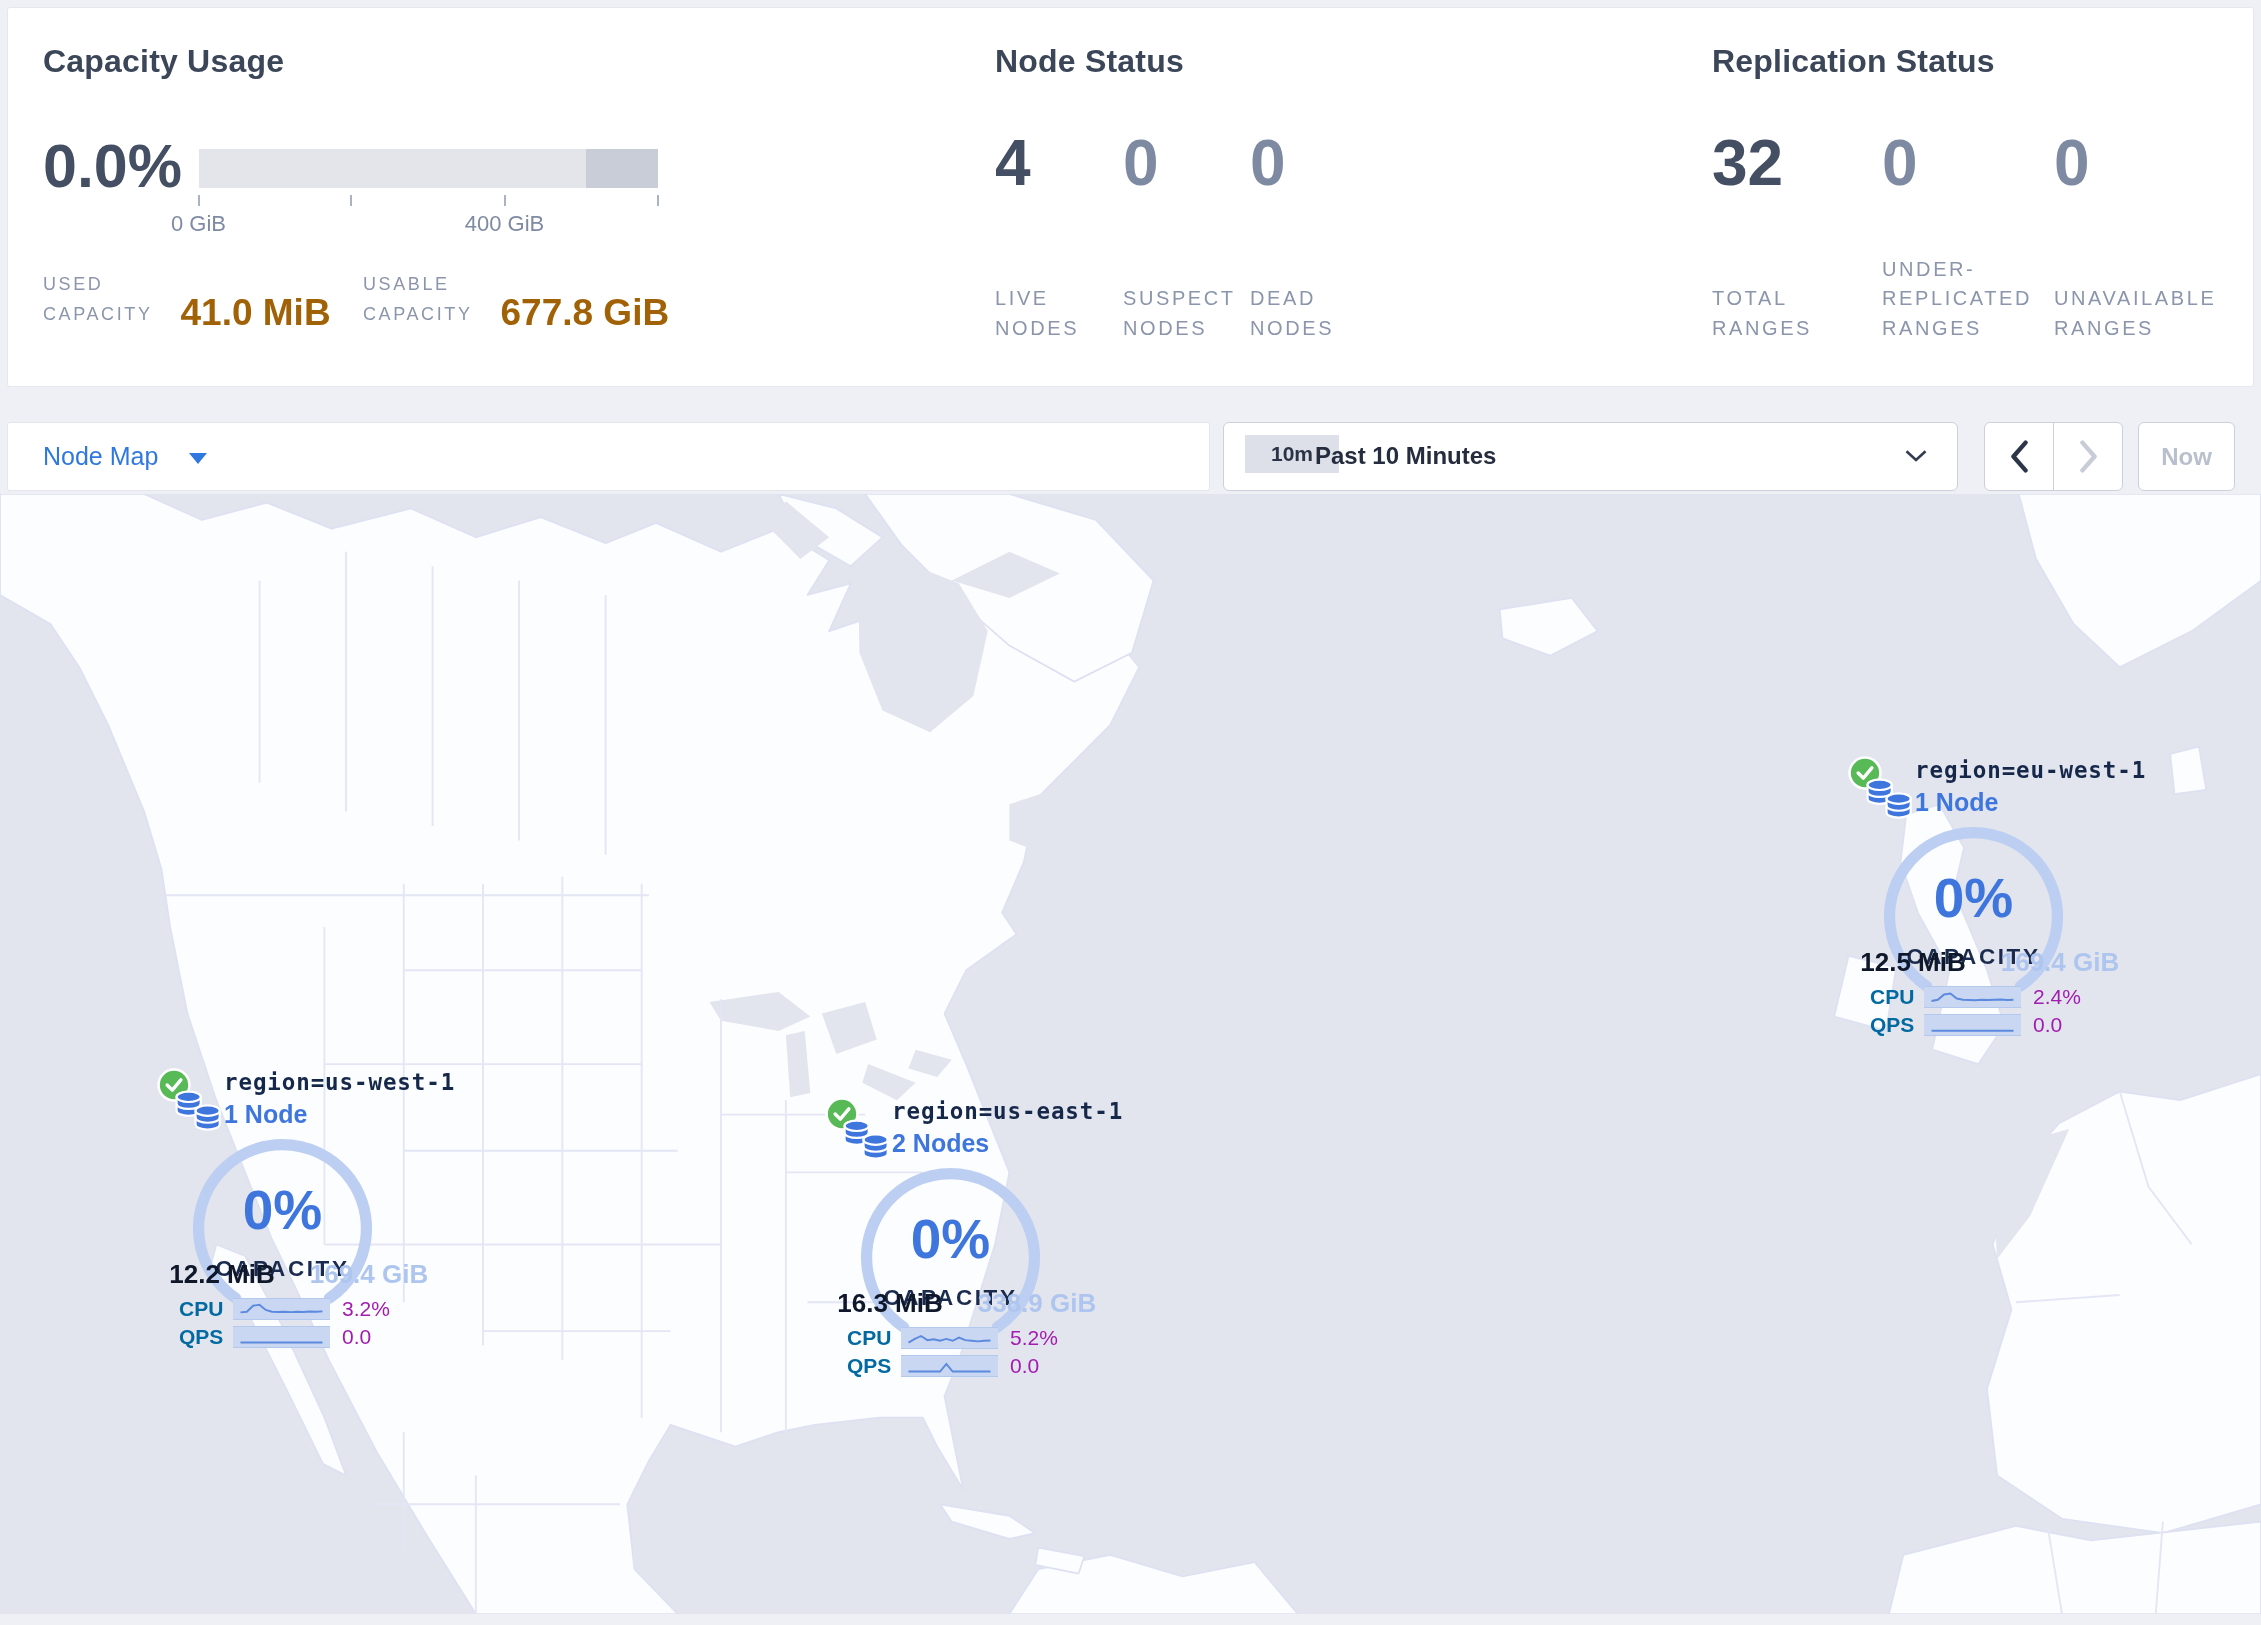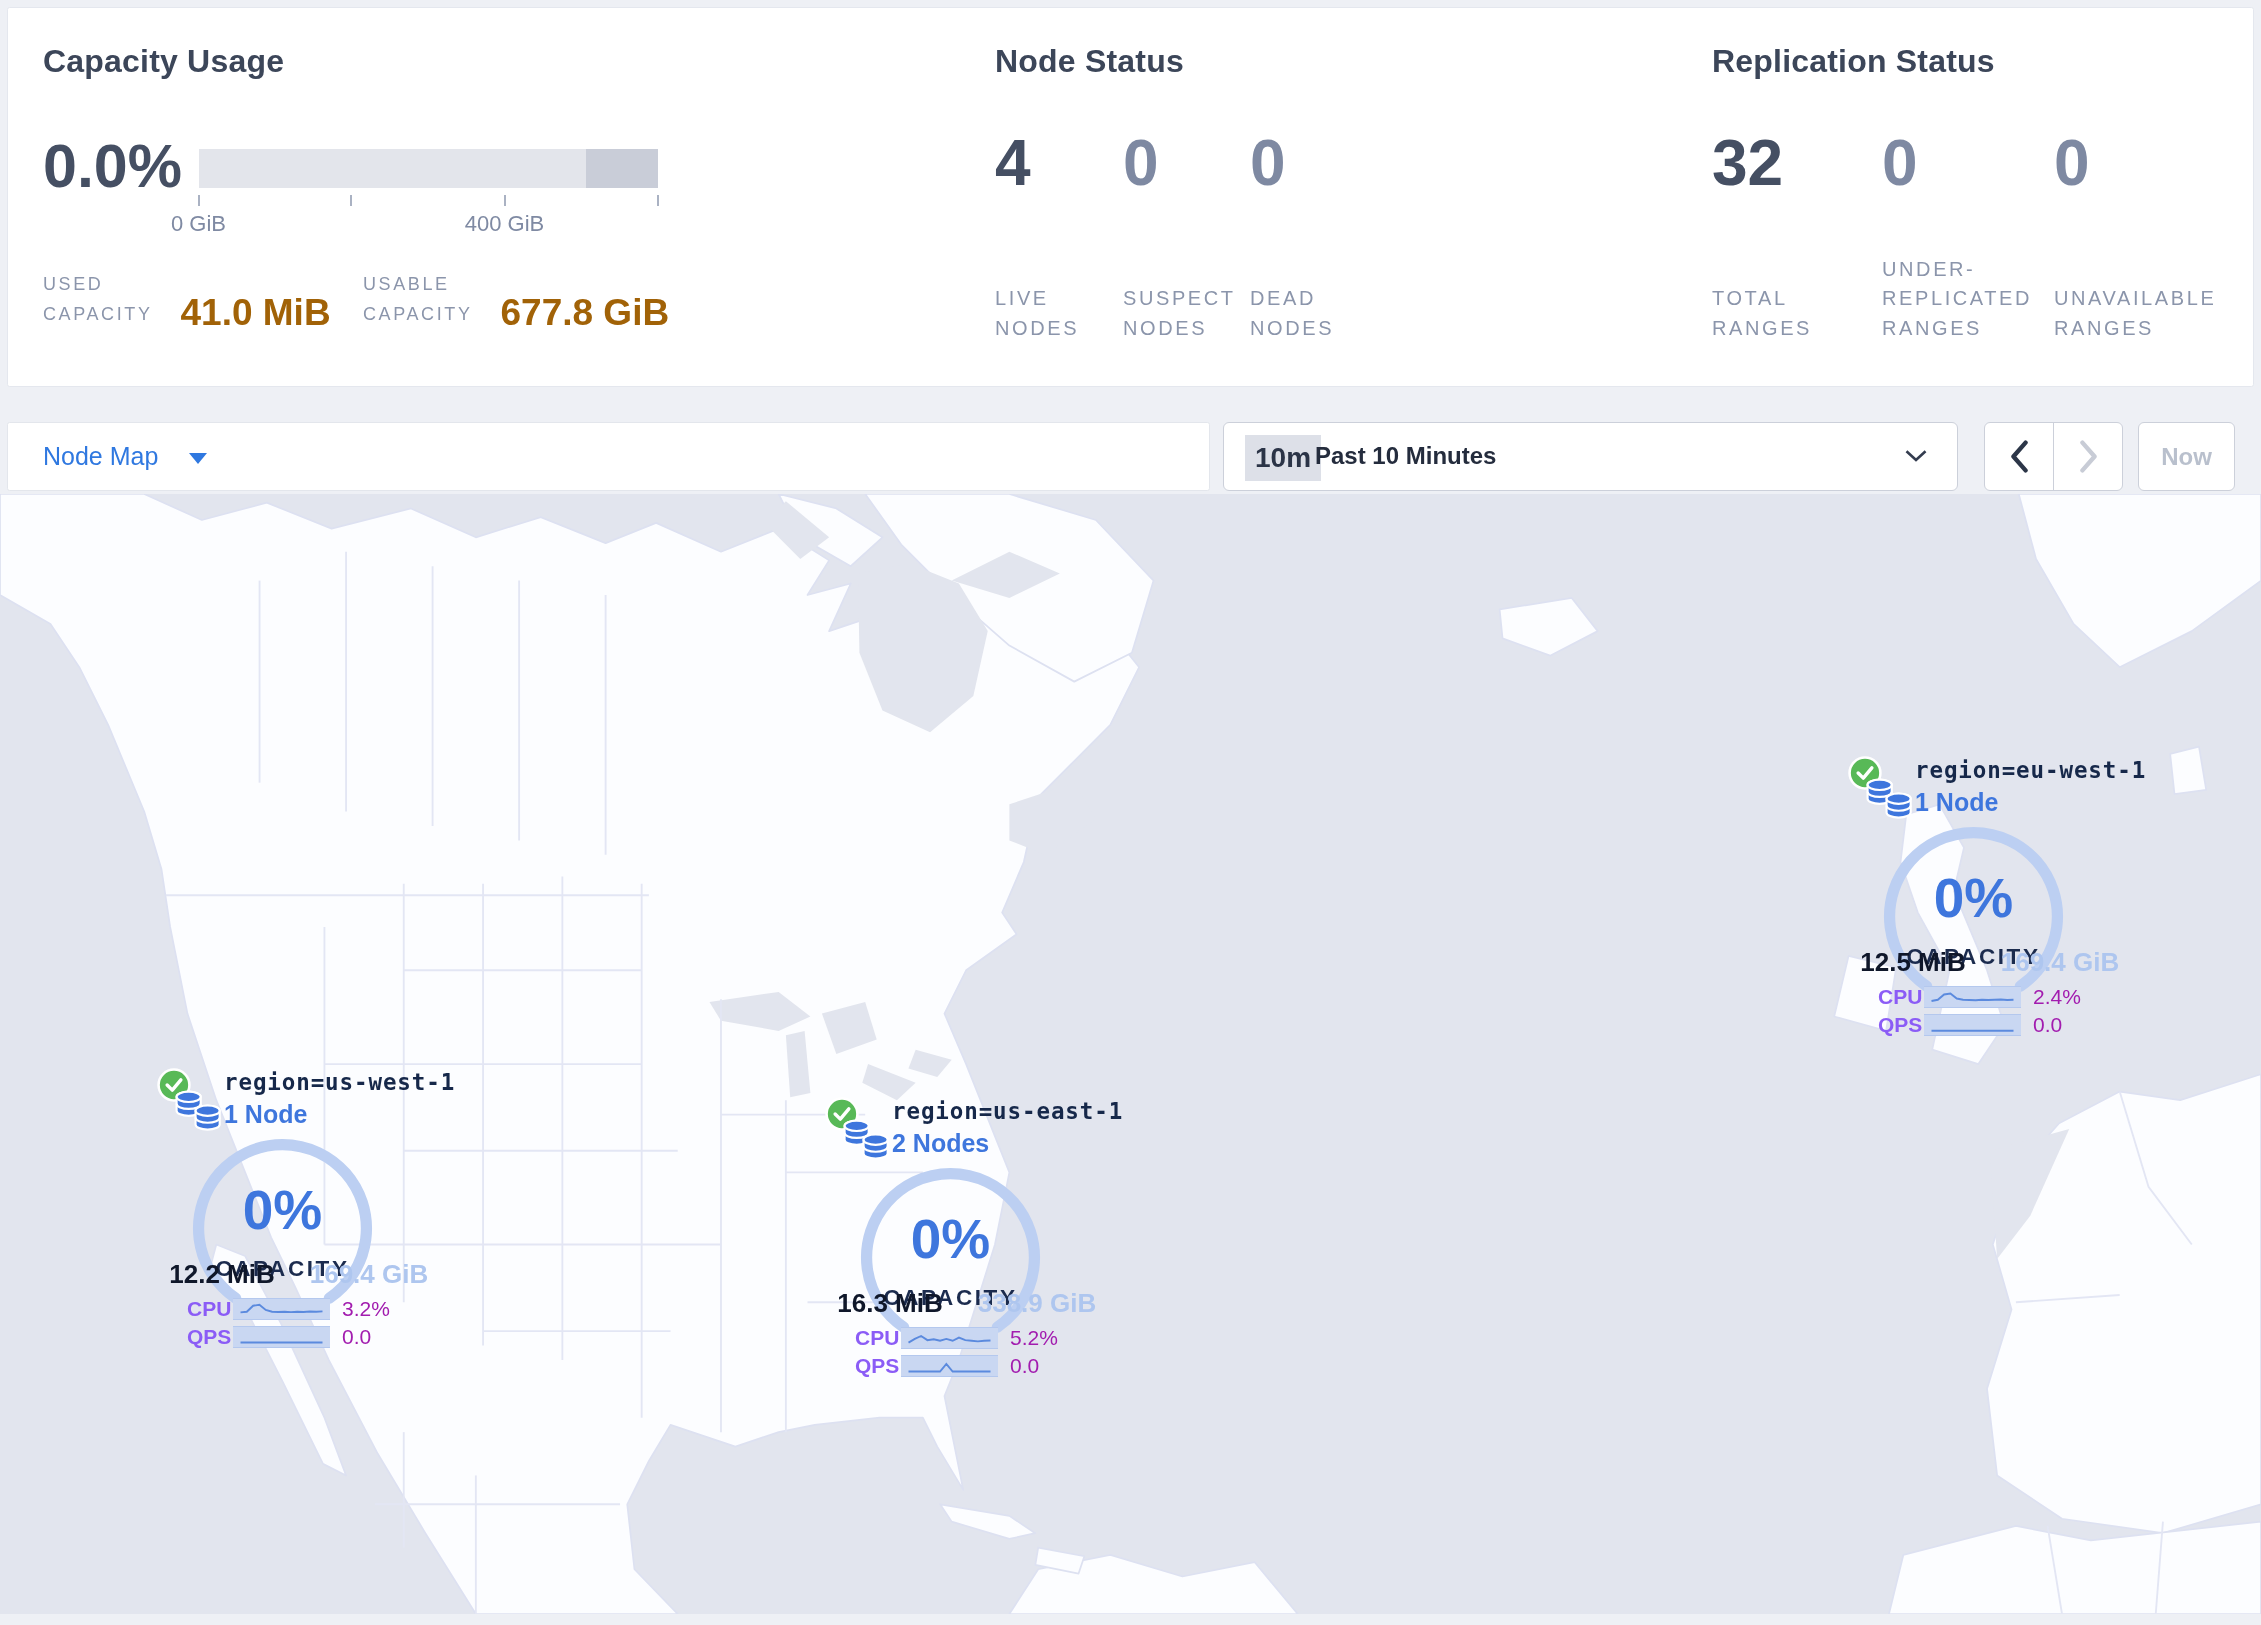--- a/index.html
+++ b/index.html
@@ -32,22 +32,22 @@
     background:#fff; border:0.9px solid #e3e6ec; border-radius:2.6px; }
   .nodemap-dd { position:absolute; left:35px; top:19px; display:flex; align-items:center; cursor:pointer; }
   .nodemap-label { font-size:25px; color:#2f78e0; }
   .dd-caret { width:0; height:0; border-left:9.5px solid transparent; border-right:9.5px solid transparent;
     border-top:11.3px solid #2f78e0; margin-left:31px; margin-top:3.5px; }
   .breadcrumb { position:absolute; left:0; right:0; top:17.3px; display:flex; justify-content:center; align-items:center; gap:11.3px; }
   .breadcrumb-label { font-size:25px; color:#3f4a5c; }
 
   .time-box { position:absolute; left:1223px; top:422px; width:735px; height:69px;
     background:#fff; border:1.7px solid #ccd0da; border-radius:6px; cursor:pointer; }
-  .time-badge { position:absolute; left:21px; top:12px; padding:7px 10px; background:#dde0e8; border-radius:0;
-    font-size:28px; font-weight:bold; color:#2b3447; }
+  .time-badge { position:absolute; left:21px; top:12px; padding:7px 26px; background:#dde0e8; border-radius:0;
+    font-size:21px; font-weight:bold; color:#2b3447; }
   .time-label { position:absolute; left:91px; top:19px; font-size:24px; font-weight:bold; color:#242c3d; }
   .time-chevron { position:absolute; right:28px; top:24px; }
 
   .arrow-group { position:absolute; left:1984px; top:422px; width:139px; height:69px;
     background:#fff; border:1.7px solid #ccd0da; border-radius:6px; display:flex; }
   .arrow-cell { flex:1; display:flex; align-items:center; justify-content:center; cursor:pointer; }
   .arrow-cell:first-child { border-right:1.7px solid #ccd0da; }
   .now-button { position:absolute; left:2138px; top:422px; width:97px; height:69px;
     background:#fff; border:1.7px solid #ccd0da; border-radius:6px;
     font-size:24px; font-weight:bold; color:#b9c0cd; display:flex; align-items:center; justify-content:center; cursor:pointer; }
@@ -65,21 +65,21 @@
   .m-nodes { position:absolute; left:80px; top:35px; font-size:25px; font-weight:bold; color:#3e76dd; white-space:nowrap; }
   .m-gauge { position:absolute; left:43px; top:64px; width:191px; height:199px; }
   .m-pct { position:absolute; left:0; right:0; top:49px; text-align:center; font-size:55px; font-weight:bold; color:#3e76dd; }
   .m-caplabel { position:absolute; left:0; right:0; top:127px; text-align:center; font-size:22.5px; font-weight:bold;
     color:#1b2b4e; letter-spacing:2.6px; }
   .m-vals { position:absolute; top:194px; left:0; width:286px; height:31px; }
   .m-used { position:absolute; left:0; width:156px; text-align:center; font-size:26px; font-weight:bold; color:#0f172a; white-space:nowrap; }
   .m-total { position:absolute; left:147px; width:156px; text-align:center; font-size:26px; font-weight:bold; color:#aec6ef; white-space:nowrap; }
   .stat-row { position:absolute; left:0; width:286px; height:26px; }
   .stat-row.cpu { top:232px; } .stat-row.qps { top:260px; }
-  .sr-label { position:absolute; left:43px; width:48px; text-align:left; font-size:21px; font-weight:bold; color:#8b5cf6; }
+  .sr-label { position:absolute; left:35px; width:48px; text-align:left; font-size:21px; font-weight:bold; color:#0369a1; }
   .sr-spark { position:absolute; left:89px; top:0.9px; width:97px; height:22.5px; background:#c9d7f2;
     border-top:1.7px solid #b4c8ee; border-bottom:1.7px solid #b4c8ee; }
   .sr-val { position:absolute; left:198px; font-size:21px; font-weight:normal; color:#a21caf; white-space:nowrap; }
 </style>
 </head>
 <body>
 
 <div class="summary-panel">
 
   <div class="panel-title cap-title">Capacity Usage</div>

